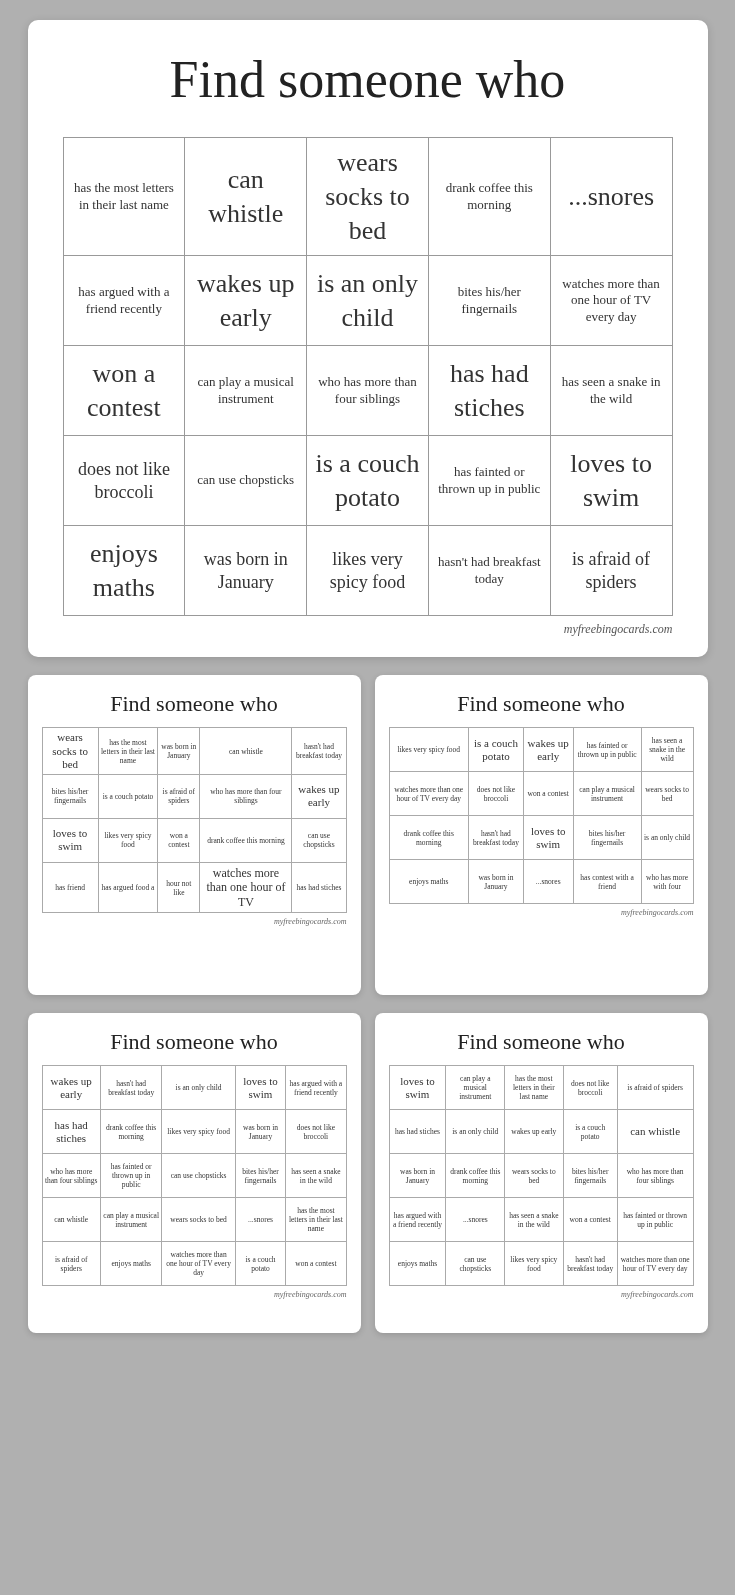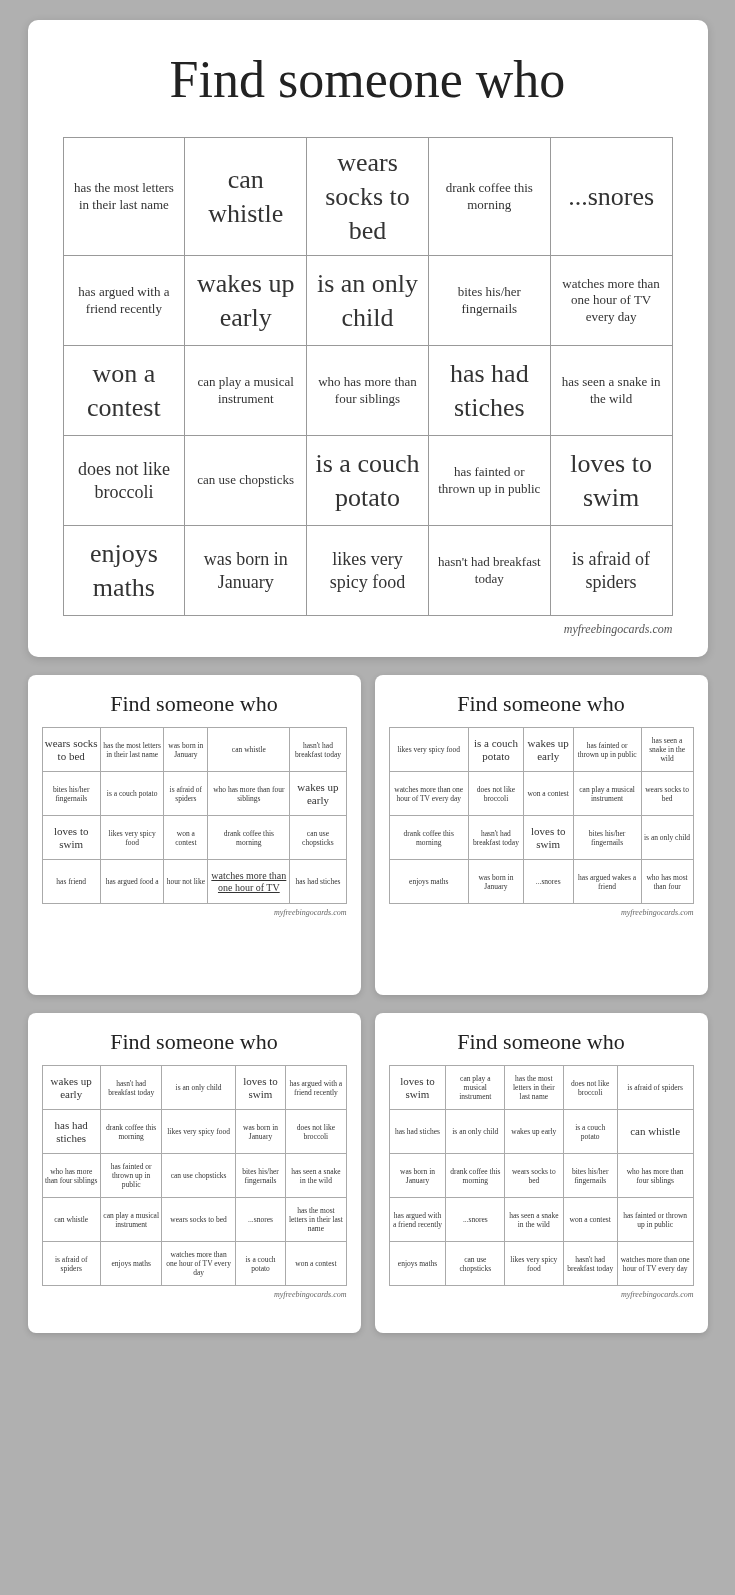--- a/index.html
+++ b/index.html
@@ -168,21 +168,21 @@
             <td style="font-size: 11px; font-weight: 500;">loves to swim</td>
             <td style="font-size: 7.5px;">likes very spicy food</td>
             <td style="font-size: 7.5px;">won a contest</td>
             <td style="font-size: 7.5px;">drank coffee this morning</td>
             <td style="font-size: 7.5px;">can use chopsticks</td>
           </tr>
           <tr>
             <td style="font-size: 7.5px;">has friend</td>
             <td style="font-size: 7.5px;">has argued food a</td>
             <td style="font-size: 7.5px;">hour not like</td>
-            <td style="font-size: 10px; text-decoration: underline;">watches more than one hour of TV</td>
+            <td style="font-size: 12px;">watches more than one hour of TV</td>
             <td style="font-size: 7.5px;">has had stiches</td>
           </tr>
         </tbody>
     </table>
     <div class="mini-watermark">myfreebingocards.com</div>
   </div>
   <div class="mini-card">
     <div class="mini-title">Find someone who</div>
     <table class="mini-grid">
       <tbody id="mini-grid-body-1">
@@ -204,22 +204,22 @@
             <td style="font-size: 7.5px;">drank coffee this morning</td>
             <td style="font-size: 7.5px;">hasn't had breakfast today</td>
             <td style="font-size: 11px; font-weight: 500;">loves to swim</td>
             <td style="font-size: 7.5px;">bites his/her fingernails</td>
             <td style="font-size: 7.5px;">is an only child</td>
           </tr>
           <tr>
             <td style="font-size: 7.5px;">enjoys maths</td>
             <td style="font-size: 7.5px;">was born in January</td>
             <td style="font-size: 7.5px;">...snores</td>
-            <td style="font-size: 7.5px;">has argued wakes a friend</td>
-            <td style="font-size: 7.5px;">who has most than four</td>
+            <td style="font-size: 7.5px;">has contest with a friend</td>
+            <td style="font-size: 7.5px;">who has more with four</td>
           </tr>
         </tbody>
     </table>
     <div class="mini-watermark">myfreebingocards.com</div>
   </div>
 </div>
 
 <div class="mini-row">
   <div class="mini-card">
     <div class="mini-title">Find someone who</div>

